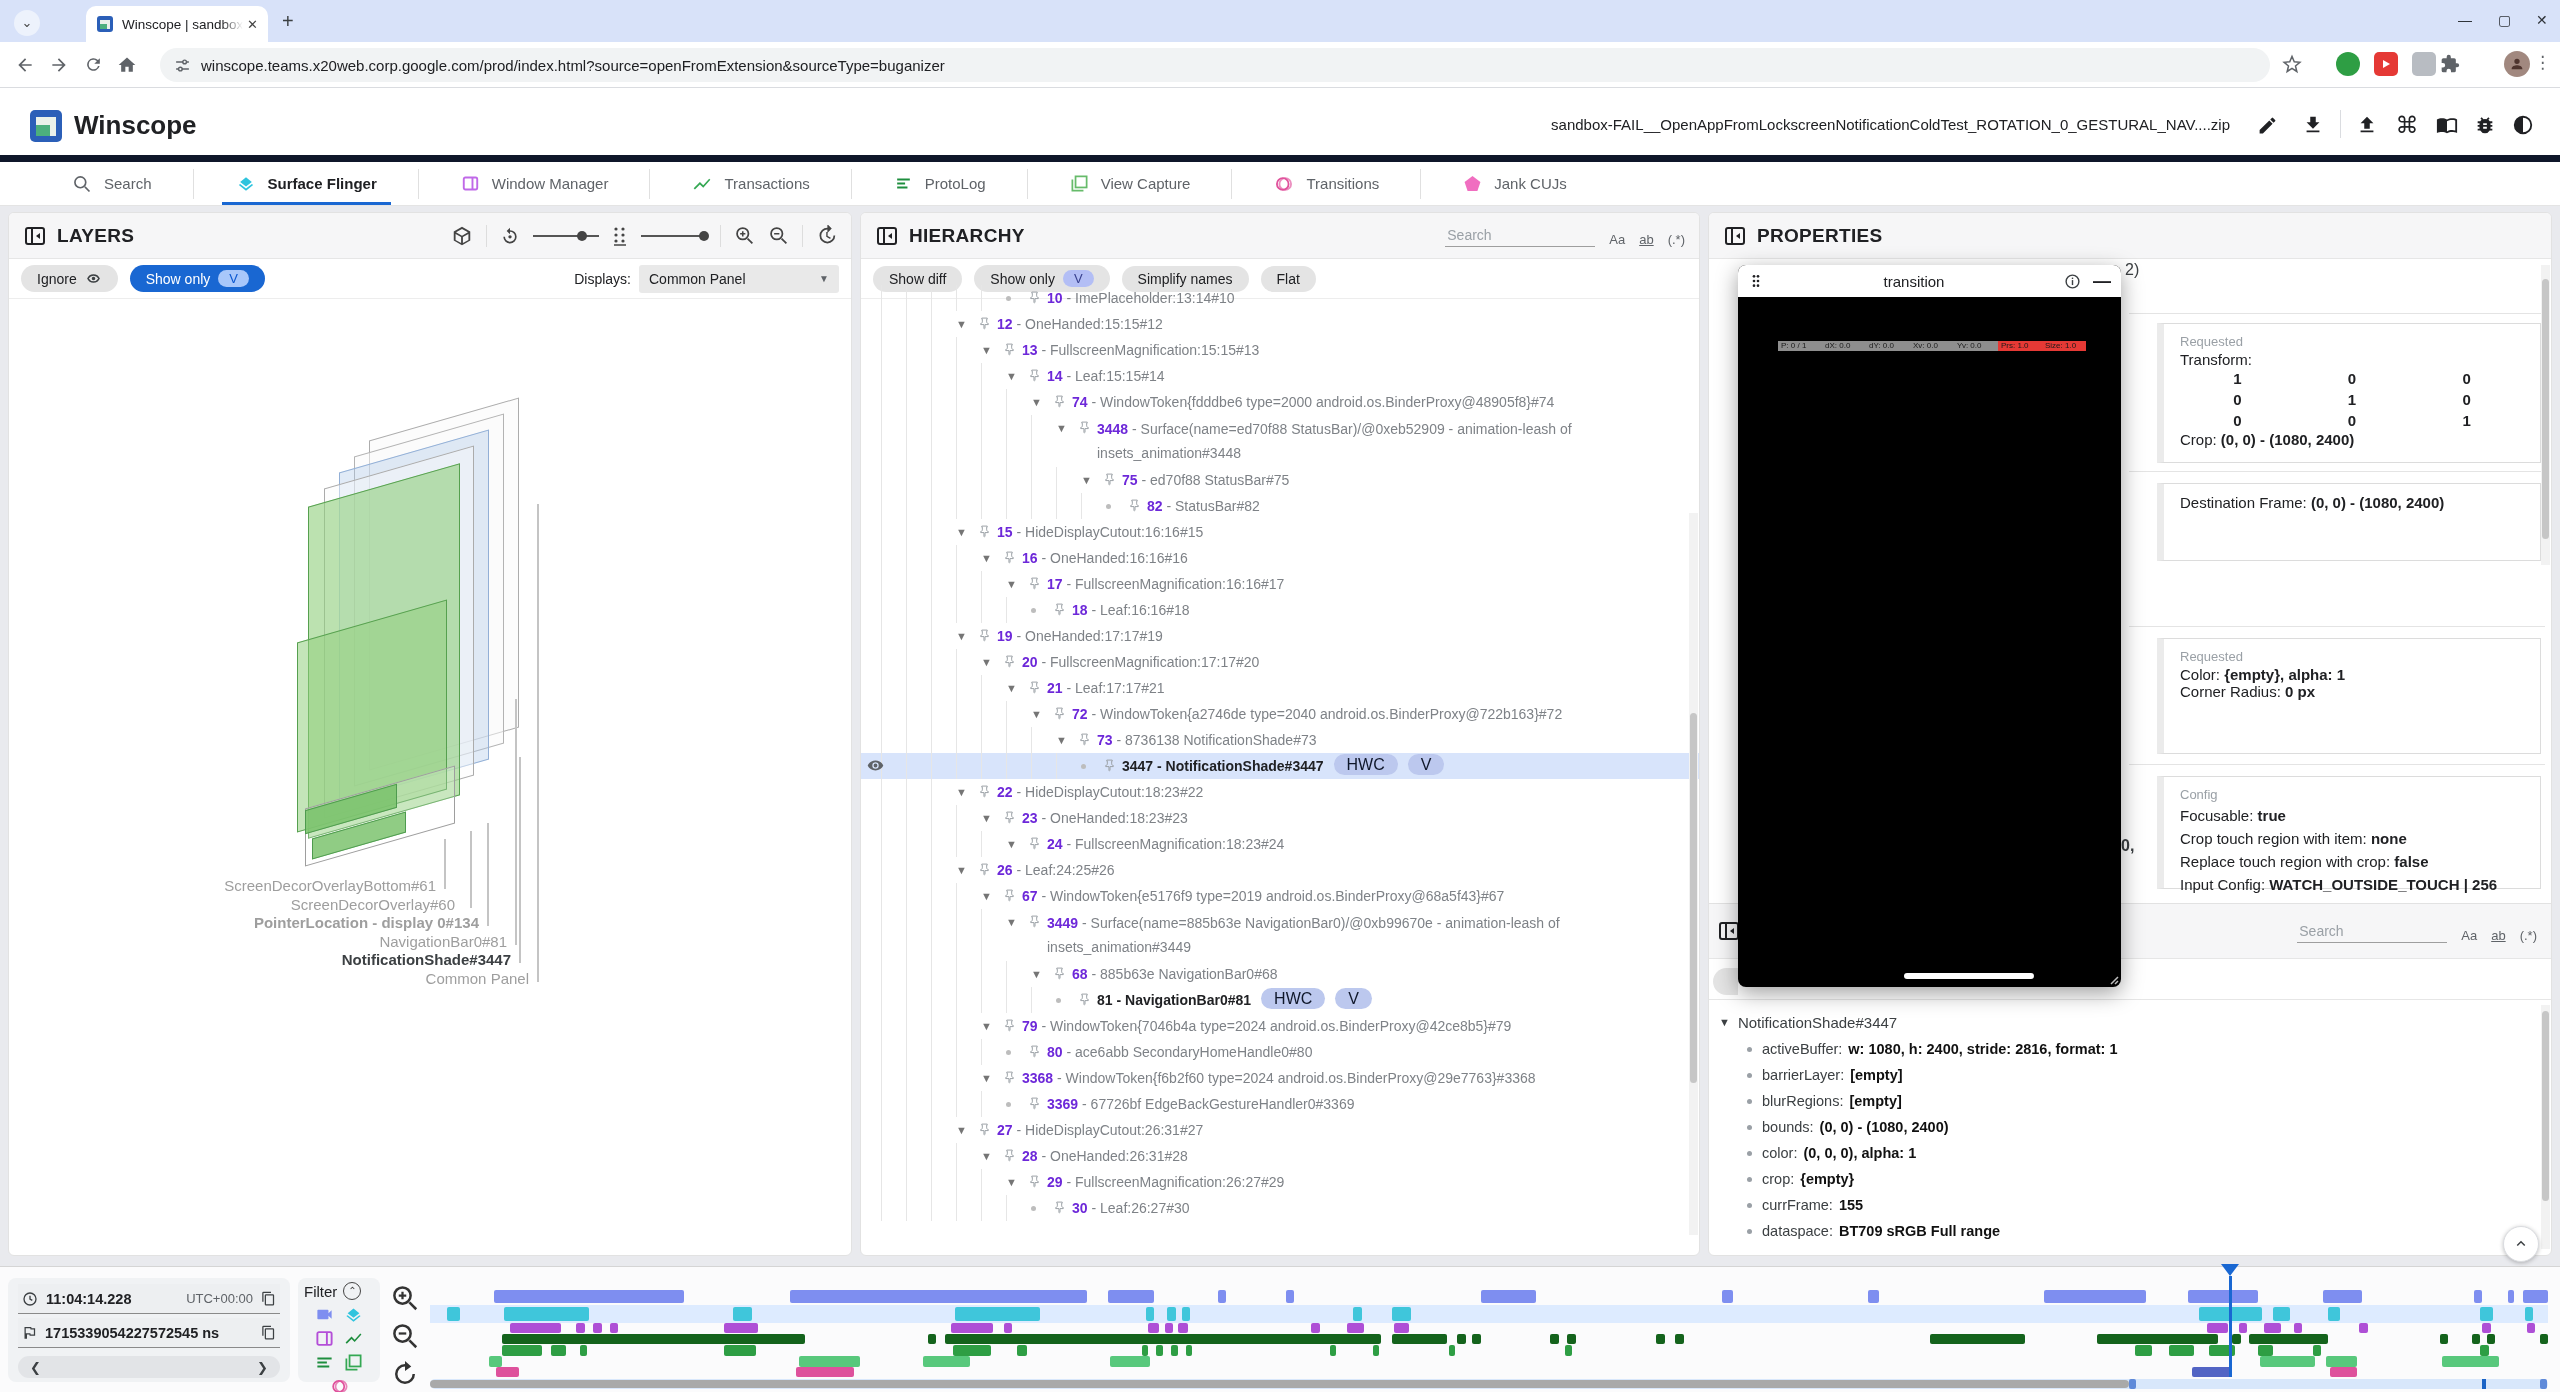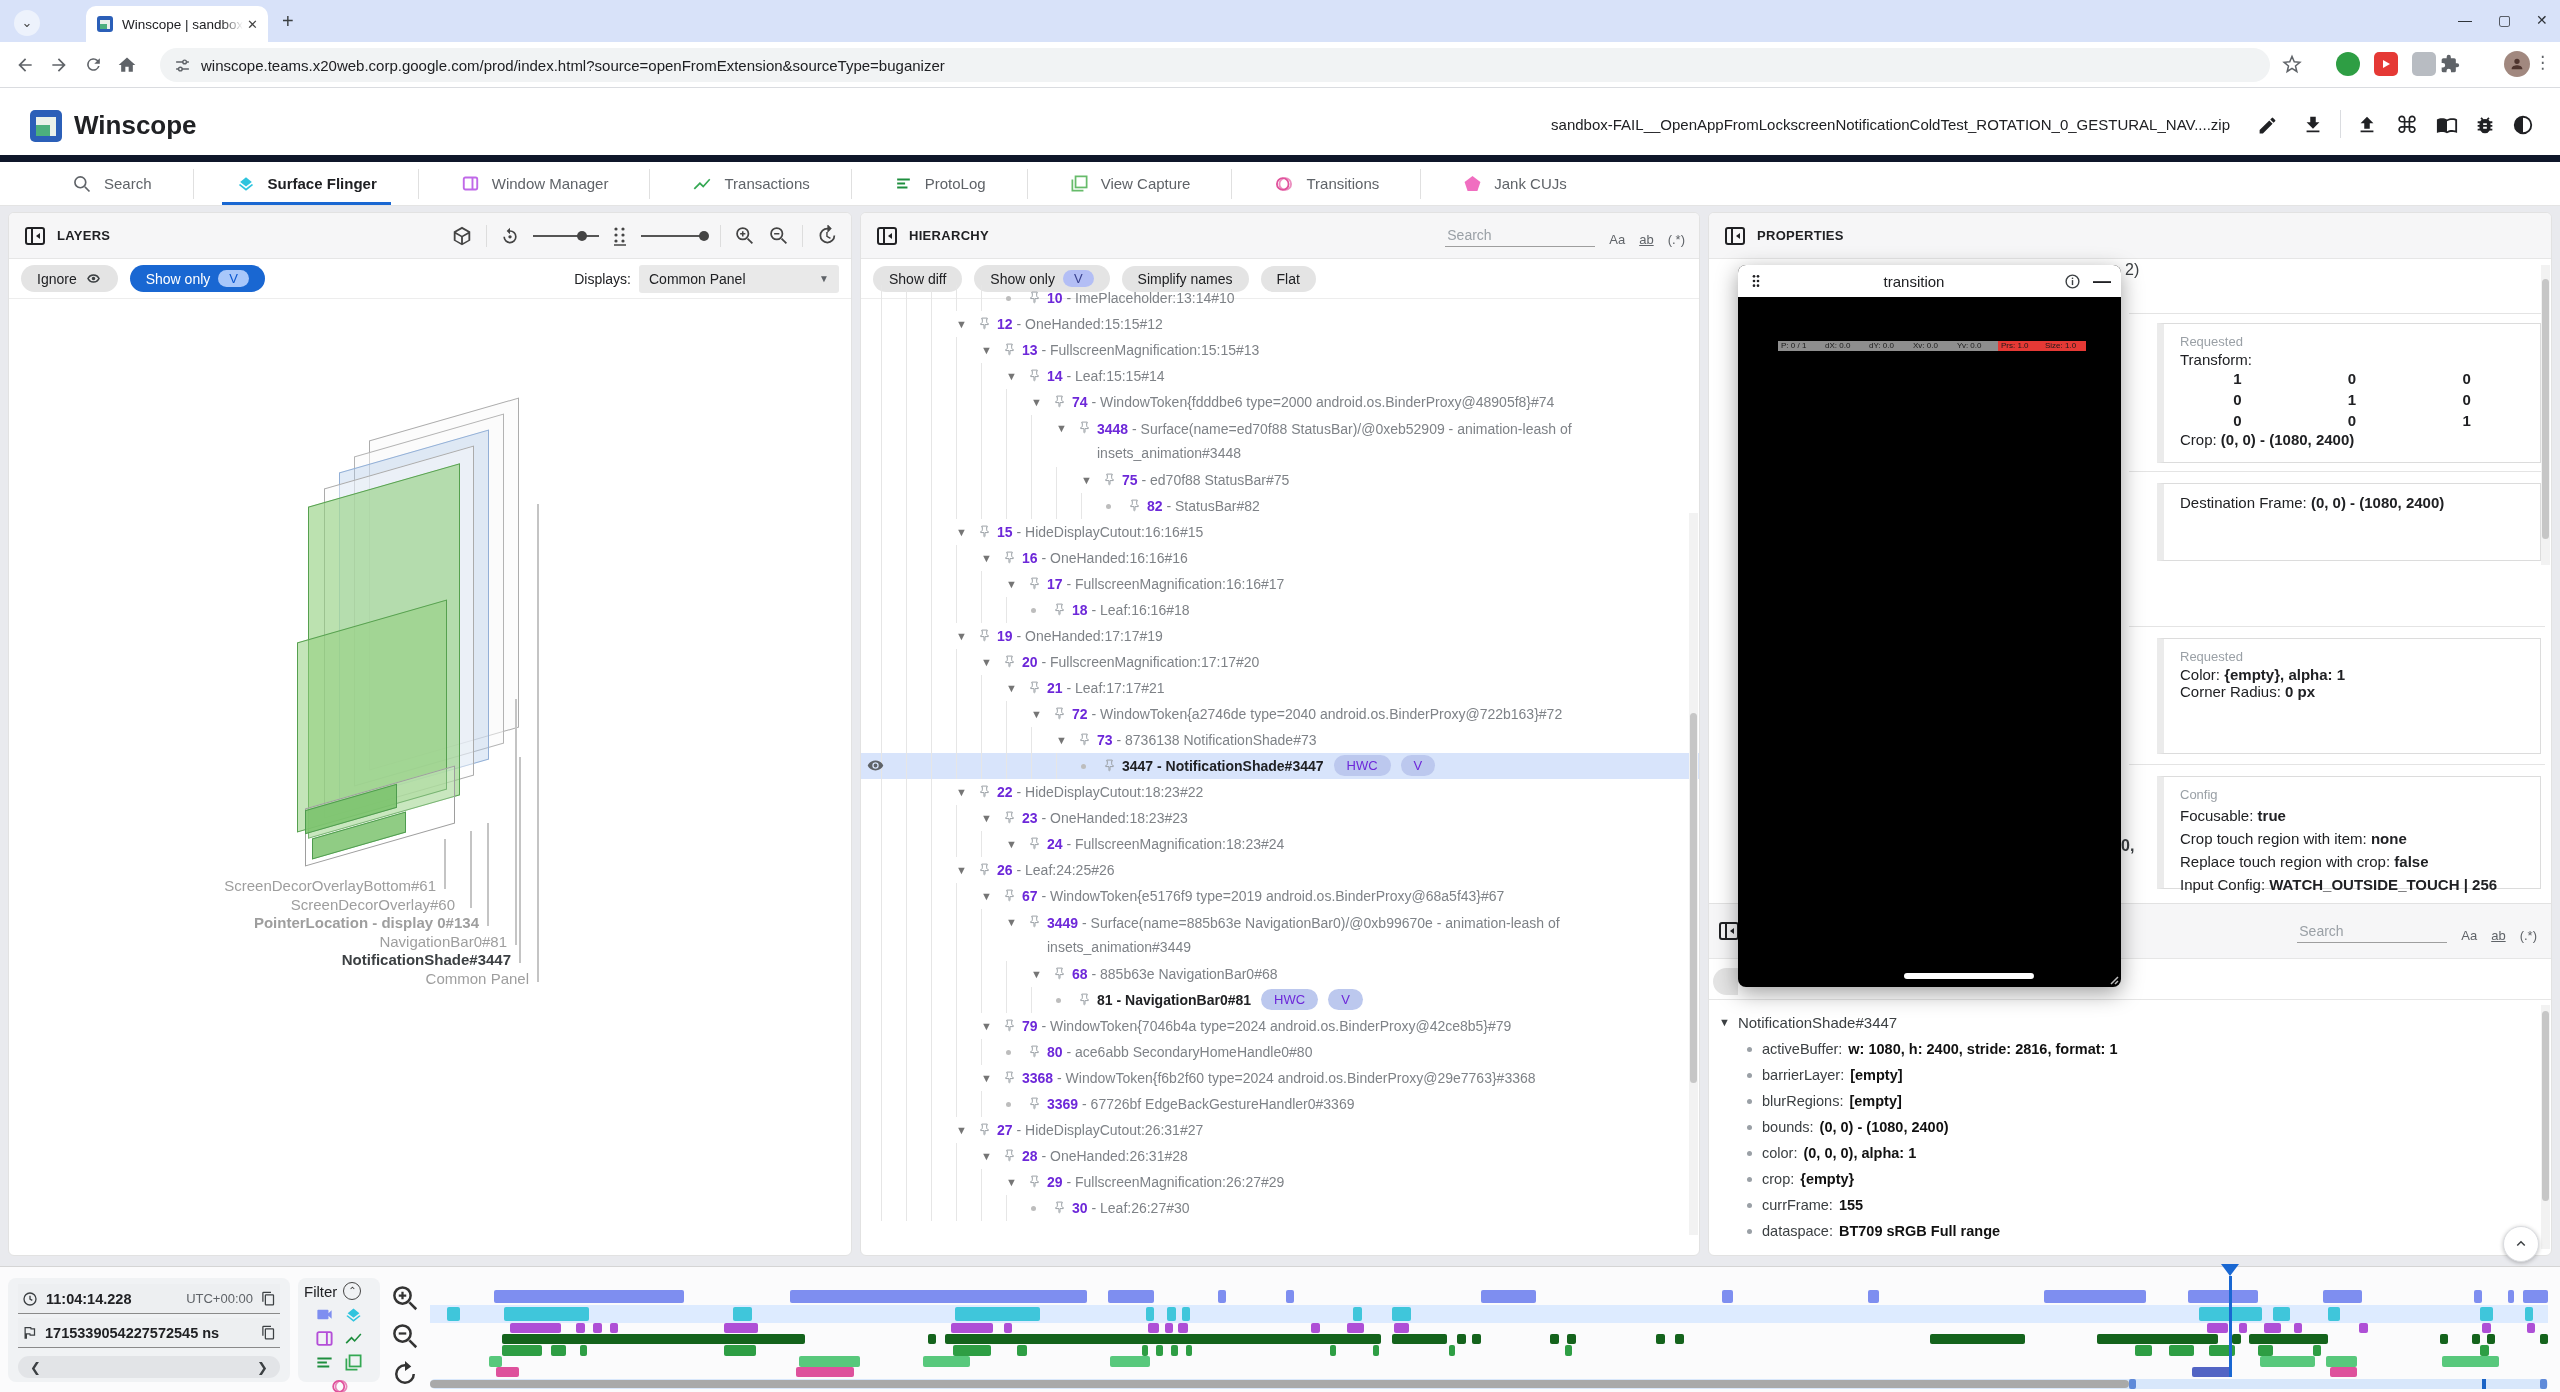--- a/index.html
+++ b/index.html
@@ -46,21 +46,21 @@
   .ntab.active .lbl { color:#202124; font-weight:bold; }
   .ntab.active::before { content:""; position:absolute; left:28px; right:28px; bottom:0; height:3px; background:#1967D2; }
 
   
   .panel { position:absolute; top:212px; bottom:0; height:1044px; background:#fff; border-radius:6px;
     border:1px solid #E2E2E2; overflow:hidden; }
   #panel-layers { left:8px; width:844px; }
   #panel-hierarchy { left:860px; width:840px; }
   #panel-properties { left:1708px; width:844px; }
   .phead { height:46px; background:#F6F6F7; border-bottom:1px solid #E6E6E6; display:flex; align-items:center; padding:0 14px; }
-  .ptitle { font-size:13px; font-weight:bold; letter-spacing:.3px; color:#202124; margin-left:10px; }
+  .ptitle { font-size:19px; font-weight:bold; letter-spacing:.3px; color:#202124; margin-left:10px; }
   .collapse-ic { width:24px; height:24px; }
   .subrow { height:40px; display:flex; align-items:center; gap:12px; padding:0 12px; border-bottom:1px solid #EDEDED; background:#fff; }
   .chip { background:#E4E4E4; border-radius:16px; padding:5px 16px; font-size:14px; color:#202124;
     display:flex; align-items:center; gap:8px; white-space:nowrap; }
   .chip.blue { background:#1967D2; color:#fff; }
   .vbadge { background:#A8C7FA; color:#0B57D0; border-radius:10px; padding:1px 11px; font-size:13px; }
   .vbadge.grey { background:#B3BEF5; color:#39418F; }
 
   
   #layers-tools { margin-left:auto; display:flex; align-items:center; gap:13px; color:#444; }
@@ -94,22 +94,22 @@
     padding-left:20px; padding-right:20px; }
   .hrow .guide { flex:0 0 25px; align-self:stretch; border-left:1px solid #E6E6E6; }
   .hrow .twisty { flex:0 0 22px; color:#757575; font-size:11px; }
   .hrow .bdot { flex:0 0 22px; } .hrow .bdot i { display:inline-block; width:5px; height:5px; border-radius:50%; background:#BDBDBD; vertical-align:middle; }
   .hrow .pin { flex:0 0 19px; padding-top:6px; }
   .hrow .txt { font-size:14px; color:#7E8287; white-space:nowrap; }
   .hrow .txt b { color:#6d28d9; font-weight:bold; }
   .hrow.wrap .txt { white-space:normal; line-height:24px; padding:2px 0; }
   .hrow.sel { background:#D8E4FB; }
   .hrow.sel .txt, .hrow.sel .txt b, .hrow.boldrow .txt, .hrow.boldrow .txt b { color:#202124; font-weight:bold; }
-  .fchip { display:inline-block; margin-left:10px; background:#BCC8EE; color:#6d28d9; border-radius:11px;
-    padding:0 13px; font-size:13px; line-height:21px; font-weight:normal; vertical-align:1px; }
+  .fchip { display:inline-block; margin-left:10px; background:#BCC8EE; color:#0f172a; border-radius:11px;
+    padding:0 13px; font-size:16px; line-height:21px; font-weight:normal; vertical-align:1px; }
   .eye-g { position:absolute; left:6px; top:4px; }
   .sbar { position:absolute; width:9px; background:#F2F2F2; }
   .sbar .thumb { position:absolute; left:1px; width:7px; background:#C6C6C6; border-radius:4px; }
 
   
   .frag { position:absolute; font-size:16px; color:#3C4043; }
   .pdiv { position:absolute; left:420px; right:6px; height:1px; background:#E4E4E4; }
   .pbox { position:absolute; left:448px; width:384px; border:1px solid #DCDCDC; border-left:7px solid #EBEBEB;
     background:#fff; padding:10px 16px; font-size:15px; color:#202124; }
   .pbox .grey { font-size:13px; color:#9AA0A6; margin-bottom:2px; }

